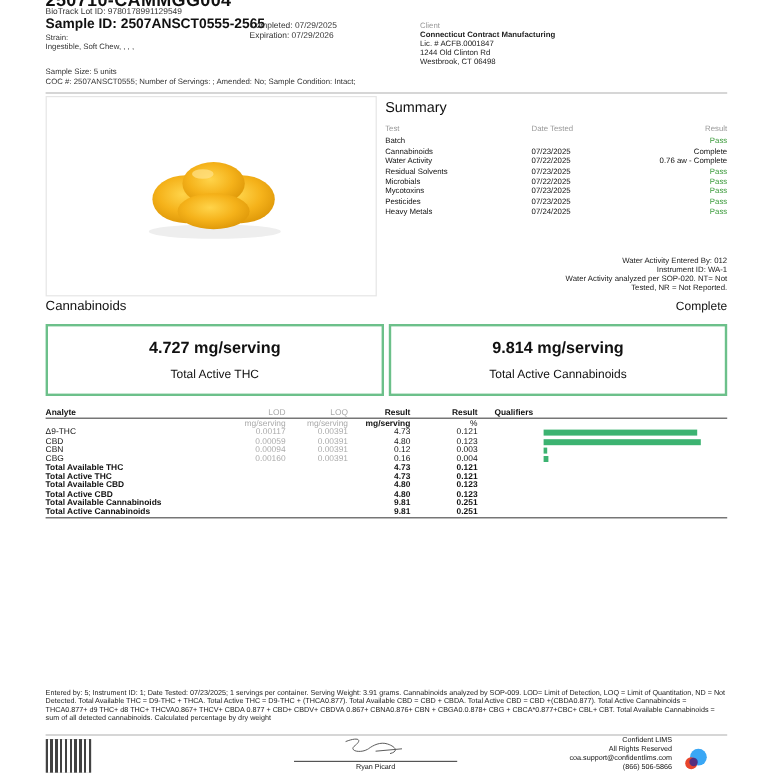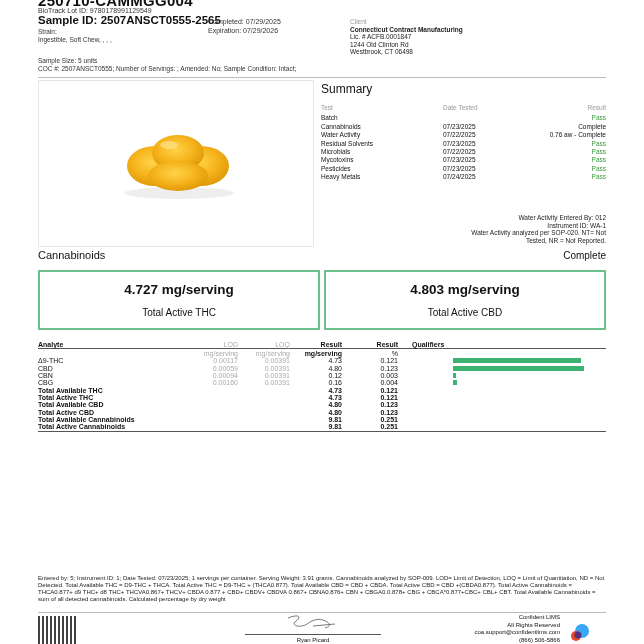--- a/index.html
+++ b/index.html
@@ -162,22 +162,22 @@
 
 <div class="abs can-title">Cannabinoids</div>
 <div class="abs can-complete">Complete</div>
 
 <div class="abs cards">
   <div class="card">
     <div class="val">4.727 mg/serving</div>
     <div class="lbl">Total Active THC</div>
   </div>
   <div class="card">
-    <div class="val">4.803 mg/serving</div>
-    <div class="lbl">Total Active CBD</div>
+    <div class="val">9.814 mg/serving</div>
+    <div class="lbl">Total Active Cannabinoids</div>
   </div>
 </div>
 
 <div class="abs table">
   <div class="trow thead">
     <div class="tc-a">Analyte</div>
     <div class="tc-lod">LOD</div>
     <div class="tc-loq">LOQ</div>
     <div class="tc-r1">Result</div>
     <div class="tc-r2">Result</div>

